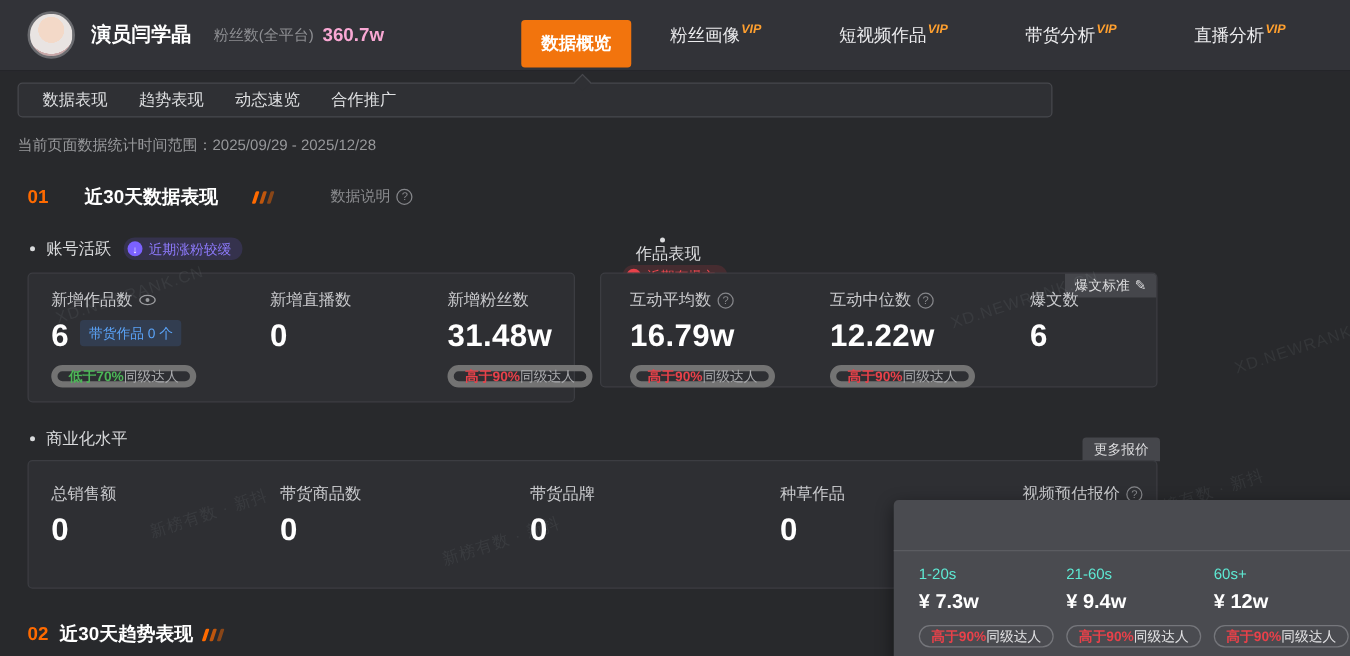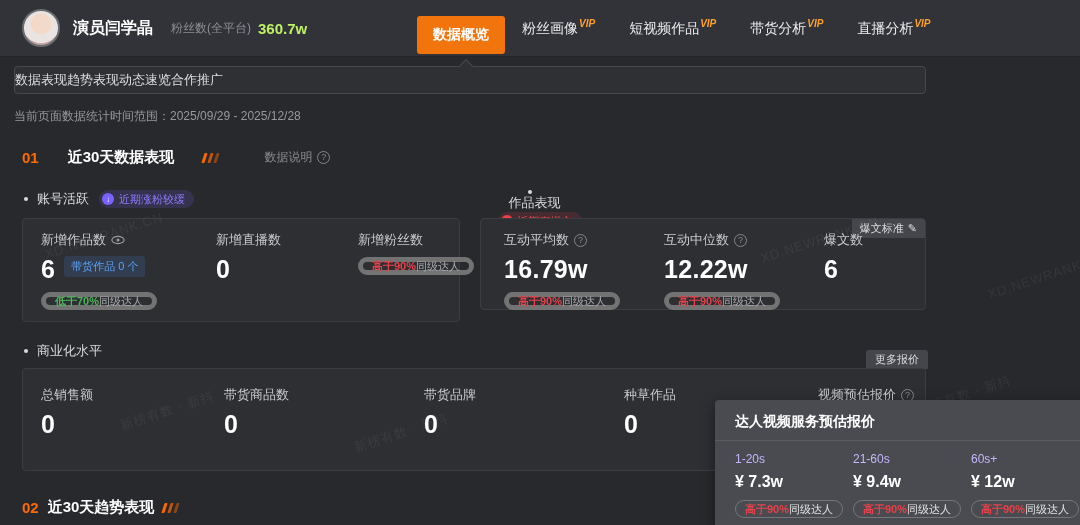--- a/index.html
+++ b/index.html
@@ -11,31 +11,31 @@
     color:#e6e7e9;
   }
   
   .header { position:absolute; top:0; left:0; width:1080px; height:57px;
             background:#323338; border-bottom:1px solid #242529; display:flex; align-items:center; }
   .avatar { width:38px; height:38px; border-radius:50%; margin-left:22px; flex:0 0 auto;
             border:2px solid #6b6c70;
             background:radial-gradient(circle at 50% 38%, #f3d9c8 0 38%, #e9e4e2 39% 70%, #caa 71%, #8d8f94 100%); }
   .p-name { margin-left:13px; font-size:16px; font-weight:bold; color:#ffffff; }
   .fans-label { margin-left:18px; font-size:12px; color:#8d8e92; }
-  .fans-value { margin-left:7px; font-size:15px; font-weight:bold; color:#bef264; }
+  .fans-value { margin-left:7px; font-size:15px; font-weight:bold; color:#f9a8d4; }
   .nav { position:absolute; left:417px; top:0; height:57px; display:flex; align-items:center; }
-  .nav-tab { position:relative; height:57px; display:flex; align-items:center; padding:0 17px;
+  .nav-tab { position:relative; height:57px; display:flex; align-items:center; padding:0 31px;
              font-size:14px; color:#ececee; cursor:pointer; }
   .nav-tab.active { height:38px; margin-top:12px; background:#f2740d; border-radius:3px; color:#fff; font-weight:bold; padding:0 16px; }
   .vip { font-size:10px; font-style:italic; font-weight:bold; color:#ffa02f; margin-left:1px; position:relative; top:-5px; }
   
   .caret { position:absolute; left:461px; top:61px; width:10px; height:10px; background:#2f3034;
            border-left:1px solid #47484d; border-top:1px solid #47484d; transform:rotate(45deg); z-index:2; }
-  .subnav { position:absolute; left:14px; top:66px; width:912px; height:28px; background:#2f3034;
-            border:1px solid #47484d; border-radius:4px; display:flex; align-items:center; }
+  .subnav { position:absolute; left:14px; top:66px; width:828px; height:28px; background:#2f3034;
+            border:1px solid #47484d; border-radius:4px; display:flex; align-items:center; padding-left:19px; gap:25px; }
   .subnav-item { font-size:13px; color:#dddee0; cursor:pointer; }
   .daterange { position:absolute; left:14px; top:108px; font-size:12px; color:#97989b; }
   
   .sec { position:absolute; display:flex; align-items:center; }
   .sec-num { color:#ff6a00; font-weight:bold; font-size:15px; margin-right:9px; }
   .sec-title { color:#ffffff; font-weight:bold; font-size:15px; }
   .quotes { display:inline-flex; gap:3px; margin-left:9px; transform:skewX(-18deg); }
   .quotes i { width:3px; height:10px; background:#ff6a00; border-radius:1px; display:block; }
   .quotes i:nth-child(2){ opacity:.7; } .quotes i:nth-child(3){ opacity:.45; }
   .hint { margin-left:26px; font-size:12px; color:#8a8b8e; display:flex; align-items:center; gap:5px; }
@@ -74,21 +74,21 @@
                 border-radius:0 3px 0 3px; cursor:pointer; }
   .more-btn { position:absolute; left:866px; top:350px; height:19px; background:#45464b; color:#dcdcde;
               font-size:11px; display:inline-flex; align-items:center; padding:0 9px; border-radius:3px 3px 0 0; cursor:pointer; }
   .eye { width:14px; height:10px; display:inline-block; }
   
   .popup { position:absolute; left:715px; top:400px; width:420px; height:130px; background:#4a4b50;
            border-radius:4px; box-shadow:0 4px 14px rgba(0,0,0,.45); z-index:6; }
   .popup-title { position:absolute; left:20px; top:13px; font-size:14px; font-weight:bold; color:#ffffff; }
   .popup-divider { position:absolute; left:0; right:0; top:40px; height:1px; background:#5b5c61; }
   .pop-col { position:absolute; top:52px; }
-  .pop-label { font-size:12px; color:#c4b5fd; }
+  .pop-label { font-size:12px; color:#5eead4; }
   .pop-value { font-size:16px; font-weight:bold; color:#ffffff; margin-top:7px; }
   .pop-pill { margin-top:9px; display:inline-flex; height:18px; align-items:center; border:1px solid #75767b;
               border-radius:9px; padding:0 9px; font-size:11px; color:#e2e2e4; white-space:nowrap; }
   
   .wm { position:absolute; color:rgba(215,220,230,0.07); font-size:13px; transform:rotate(-18deg);
         white-space:nowrap; pointer-events:none; letter-spacing:1px; z-index:1; }
   .wm.z { z-index:7; }
 </style>
 </head>
 <body>
@@ -197,20 +197,23 @@
         <span>新增直播数</span>
       </div>
     <div class="vrow">
         <span class="svalue">0</span>
       </div>
   </div>
   <div class="stat" style="left:335px;">
     <div class="slabel">
         <span>新增粉丝数</span>
       </div>
+    <div class="vrow">
+        <span class="svalue">31.48w</span>
+      </div>
     <div class="pill">
       <span class="pfx-red">高于90%</span>
       <span>同级达人</span>
     </div>
   </div>
 </div>
 
 <div class="card" id="card-works">
   <div class="corner-btn">
     <span>爆文标准</span>
@@ -295,21 +298,20 @@
   </div>
   <div class="stat" style="left:795px; top:17px;">
     <div class="slabel">
       <span>视频预估报价</span>
       <span class="qcircle">?</span>
     </div>
   </div>
 </div>
 
 <div class="popup">
-  <div class="popup-title">达人视频服务预估报价</div>
   <div class="popup-divider"></div>
   <div class="pop-col" style="left:20px;">
     <div class="pop-label">1-20s</div>
     <div class="pop-value">¥ 7.3w</div>
     <div class="pop-pill">
       <span class="pfx-red">高于90%</span>
       <span>同级达人</span>
     </div>
   </div>
   <div class="pop-col" style="left:138px;">

